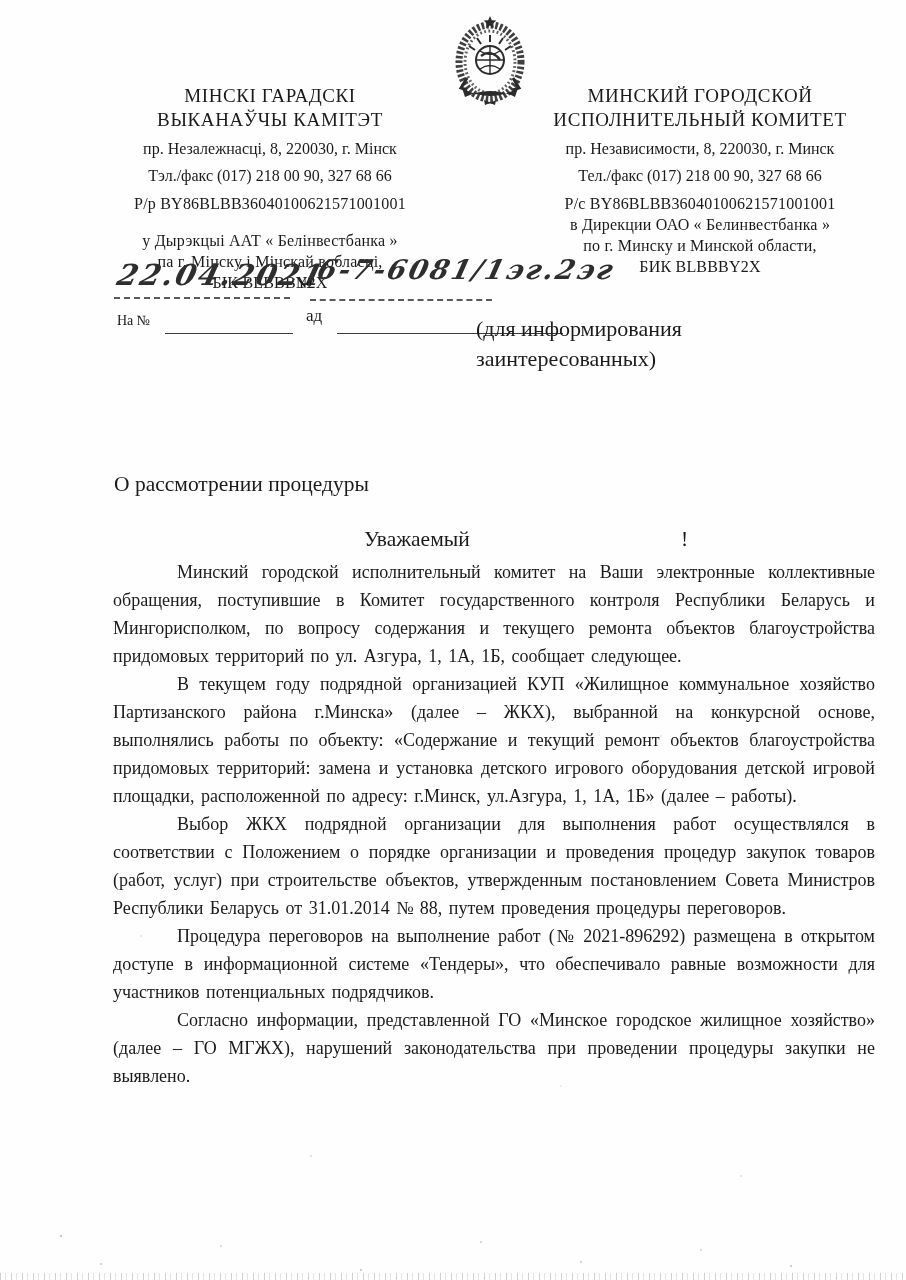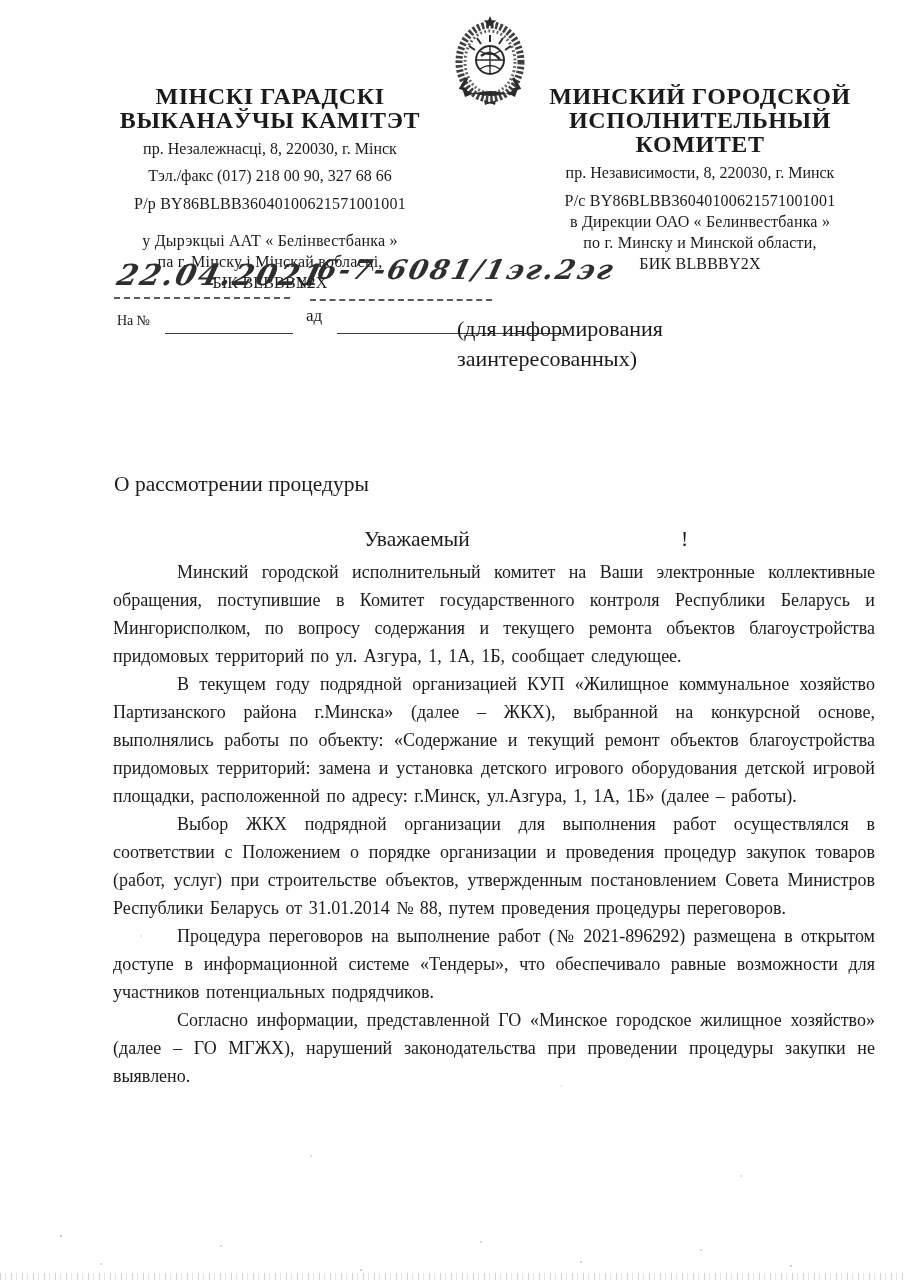--- a/index.html
+++ b/index.html
@@ -9,21 +9,21 @@
     background:#fefefe;
     font-family:"Liberation Serif", serif;
     color:#1b1b1b;
     overflow:hidden;
   }
   
   .emblem{position:absolute;left:450px;top:12px;width:80px;height:96px;}
   .lh{position:absolute;top:84px;text-align:center;}
   .lh-left{left:98px;width:344px;}
   .lh-right{left:518px;width:364px;}
-  .lh-title{font-size:24px;font-weight:bold;line-height:24px;letter-spacing:0.6px;}
+  .lh-title{font-size:19px;font-weight:normal;line-height:24px;letter-spacing:0.6px;}
   .lh-addr{font-size:16px;line-height:21px;margin-top:6px;}
   .lh-acct{font-size:16px;line-height:21px;margin-top:7px;letter-spacing:0.2px;text-align:center;}
   
   .hand{
     font-family:"DejaVu Serif", serif;
     font-style:italic;font-weight:bold;
     color:#2e2e2e;
     display:inline-block;
     transform:skewX(-14deg);
     letter-spacing:2.5px;
@@ -33,21 +33,21 @@
   .dash-ul{position:absolute;border-bottom:2px dashed #5a5a5a;height:0;}
   .ul-date{left:114px;top:297px;width:176px;}
   .ul-num{left:310px;top:299px;width:182px;}
   .num-sign{position:absolute;left:296px;top:273px;font-size:17px;}
   .hand-num{position:absolute;left:318px;top:254px;font-size:27px;}
   .reply-line{position:absolute;left:117px;top:313px;font-size:14px;}
   .solid-ul{position:absolute;border-bottom:1.5px solid #3d3d3d;height:0;}
   .ul-reply-no{left:165px;top:333px;width:128px;}
   .ul-reply-from{left:337px;top:333px;width:226px;}
   .reply-from-label{position:absolute;left:306px;top:306px;font-size:17px;}
-  .note{position:absolute;left:457px;top:314px;font-size:22px;line-height:30px;}
+  .note{position:absolute;left:476px;top:314px;font-size:22px;line-height:30px;}
   
   .subject{position:absolute;left:114px;top:472px;font-size:21.5px;}
   .salutation{position:absolute;left:0;top:527px;width:906px;font-size:21.5px;}
   .sal-prefix{position:absolute;left:364px;}
   .sal-suffix{position:absolute;left:681px;}
   .body-text{
     position:absolute;left:113px;top:558px;width:762px;
     font-size:18px;line-height:28px;text-align:justify;
   }
   .body-text p{margin:0;text-indent:64px;word-spacing:2px;}
@@ -99,20 +99,21 @@
     <div class="lh-acct">Р/р BY86BLBB36040100621571001001</div>
     <div class="lh-acct" style="margin-top:16px">у  Дырэкцыі  ААТ  « Белінвестбанка »</div>
     <div class="lh-acct" style="margin-top:0">па г. Мінску і Мінскай вобласці,</div>
     <div class="lh-acct" style="margin-top:0">БІК  BLBBBY2X</div>
   </div>
 
   <div class="lh lh-right">
     <div class="lh-title">МИНСКИЙ ГОРОДСКОЙ</div>
     <div class="lh-title">ИСПОЛНИТЕЛЬНЫЙ КОМИТЕТ</div>
     <div class="lh-addr">пр. Независимости, 8, 220030, г. Минск</div>
+    <div class="lh-addr">Тел./факс  (017) 218 00 90,  327 68 66</div>
     <div class="lh-acct">Р/с BY86BLBB36040100621571001001</div>
     <div class="lh-acct" style="margin-top:0">в  Дирекции  ОАО  « Белинвестбанка »</div>
     <div class="lh-acct" style="margin-top:0">по г. Минску и Минской области,</div>
     <div class="lh-acct" style="margin-top:0">БИК  BLBBBY2X</div>
   </div>
 
   <span class="hand hand-date">22.04.2021</span>
   <div class="dash-ul ul-date"></div>
   <span class="num-sign">№</span>
   <span class="hand hand-num">6-7-6081/1эг.2эг</span>

